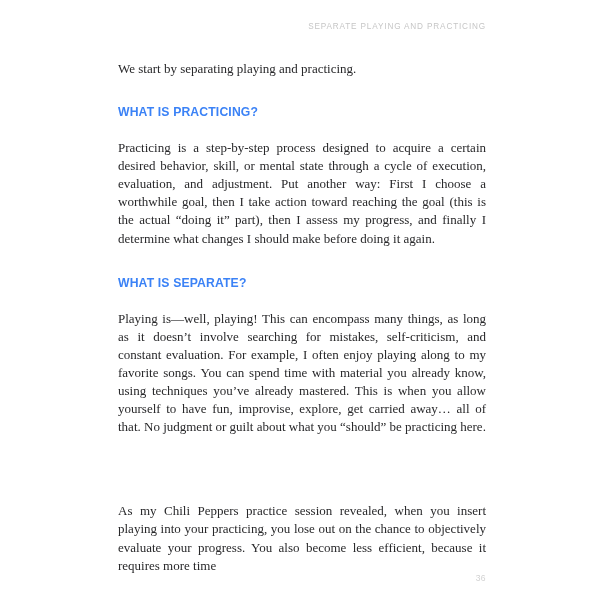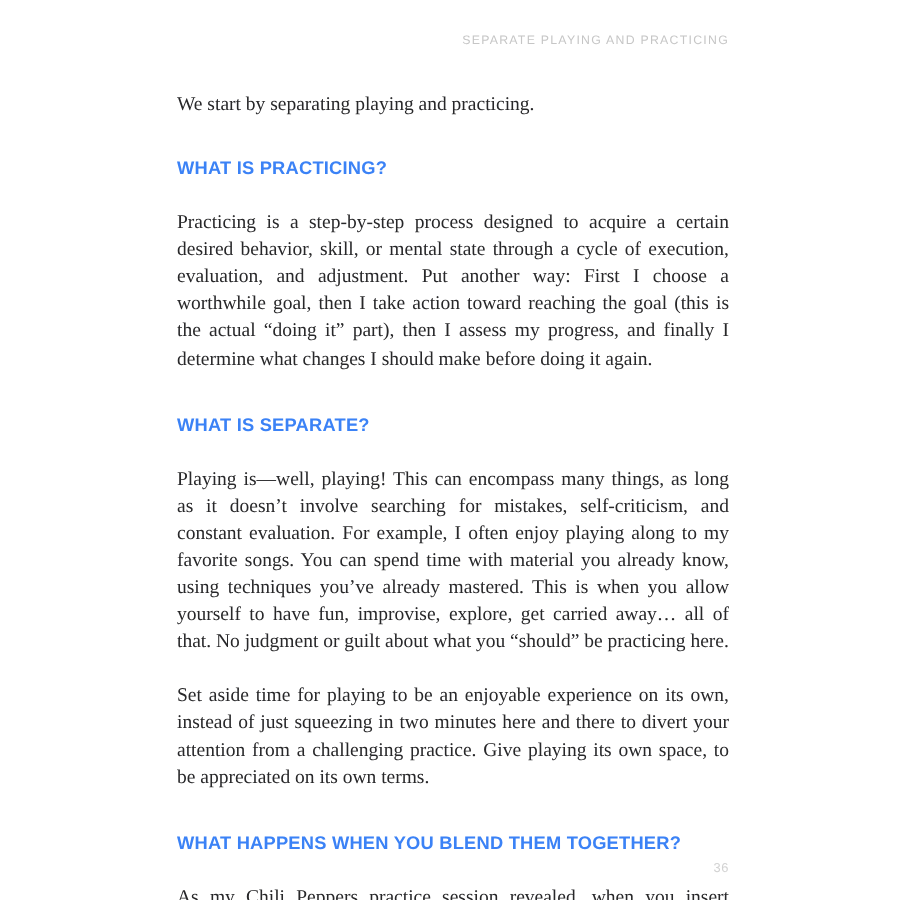--- a/index.html
+++ b/index.html
@@ -109,25 +109,23 @@
     <div class="gap-par-to-h"></div>
 
     <h2 class="section-heading">WHAT IS SEPARATE?</h2>
 
     <div class="gap-h-to-par"></div>
 
     <p class="body-par">Playing is—well, playing! This can encompass many things, as long as it doesn’t involve searching for mistakes, self-criticism, and constant evaluation. For example, I often enjoy playing along to my favorite songs. You can spend time with material you already know, using techniques you’ve already mastered. This is when you allow yourself to have fun, improvise, explore, get carried away… all of that. No judgment or guilt about what you “should” be practicing here.</p>
 
     <div class="gap-par-to-par"></div>
 
-    <p class="body-par">Set aside time for playing to be an enjoyable experience on its own, instead of just squeezing in two minutes here and there to divert your attention from a challenging practice. Give playing its own space, to be appreciated on its own terms.</p>
 
     <div class="gap-par-to-h"></div>
 
-    <h2 class="section-heading">WHAT HAPPENS WHEN YOU BLEND THEM TOGETHER?</h2>
 
     <div class="gap-h-to-par"></div>
 
     <p class="body-par">As my Chili Peppers practice session revealed, when you insert playing into your practicing, you lose out on the chance to objectively evaluate your progress. You also become less efficient, because it requires more time</p>
 
   </div>
 
   <div class="folio">36</div>
 
 </div>

